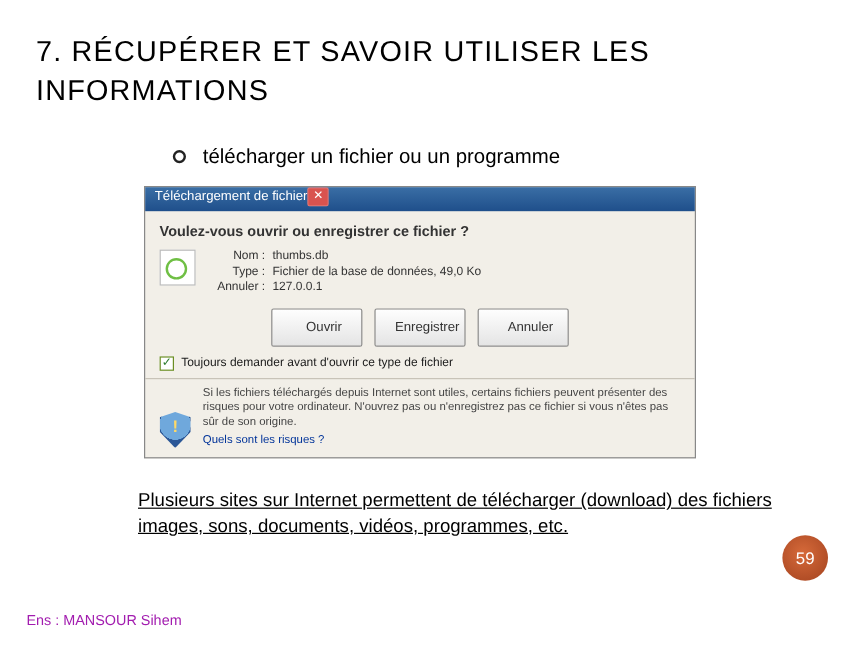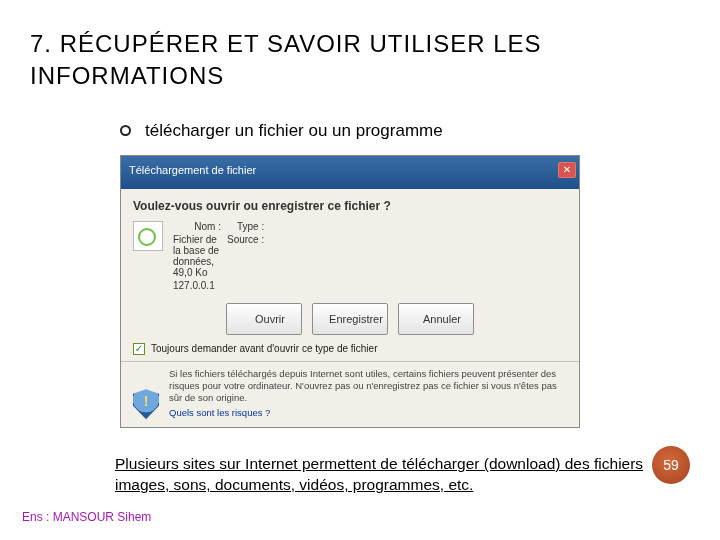--- a/index.html
+++ b/index.html
@@ -17,20 +17,21 @@
     letter-spacing: 1px;
     padding: 28px 30px 10px 30px;
     line-height: 1.35;
   }
   .slide-title .nowrap { white-space: nowrap; }
   .bullet-row {
     display: flex;
     align-items: center;
     gap: 14px;
     padding: 18px 0 8px 120px;
+    margin-left: 24px;
   }
   .bullet-dot {
     width: 11px; height: 11px;
     border: 2px solid #222;
     border-radius: 50%;
     flex: 0 0 auto;
   }
   .bullet-text {
     font-size: 17px;
   }
@@ -39,24 +40,24 @@
     width: 460px;
     border: 1px solid #888;
     background: #f2efe8;
     font-family: "Segoe UI", Tahoma, sans-serif;
     font-size: 10.5px;
     color: #333;
   }
   .titlebar {
     background: linear-gradient(#3a6ea5, #1f4f8b);
     color: #fff;
-    height: 33px;
+    height: 20px;
     display: flex;
     align-items: center;
-    justify-content: space-between;
+    justify-content: flex-start;
     padding: 0 3px 4px 8px;
     font-size: 11px;
   }
   .close-btn {
     width: 18px; height: 16px;
     background: #d9534f;
     display: flex; align-items: center; justify-content: center;
     border: 1px solid #fff3;
     border-radius: 2px;
     color: #fff;
@@ -158,23 +159,24 @@
   <div class="titlebar">
     <span>Téléchargement de fichier</span>
     <span class="close-btn">✕</span>
   </div>
   <div class="dlg-body">
     <div class="dlg-q">Voulez-vous ouvrir ou enregistrer ce fichier ?</div>
     <div class="info-row">
       <div class="file-icon"></div>
       <div class="kv">
         <span class="k">Nom :</span>
+        <span>thumbs.db</span>
         <span class="k">Type :</span>
         <span>Fichier de la base de données, 49,0 Ko</span>
-        <span class="k">Source :</span>
+        <span class="k">Annuler :</span>
         <span>127.0.0.1</span>
       </div>
     </div>
     <div class="btn-row">
       <div class="win-btn">Ouvrir</div>
       <div class="win-btn">Enregistrer</div>
       <div class="win-btn">Annuler</div>
     </div>
     <div class="chk-row">
       <span class="chk">✓</span>

